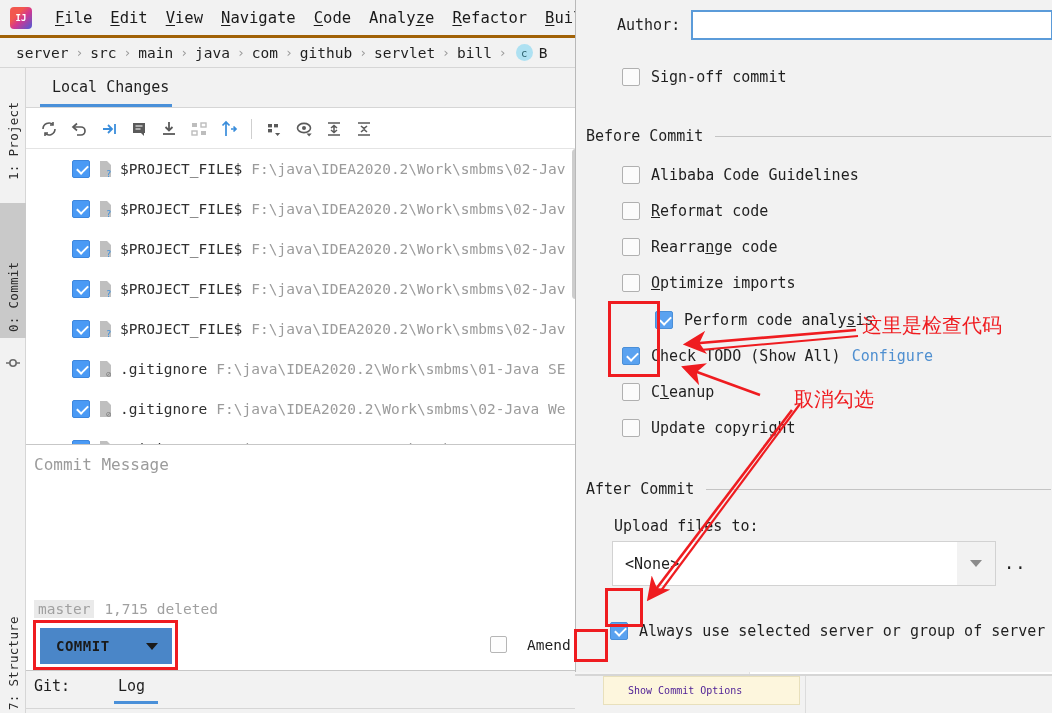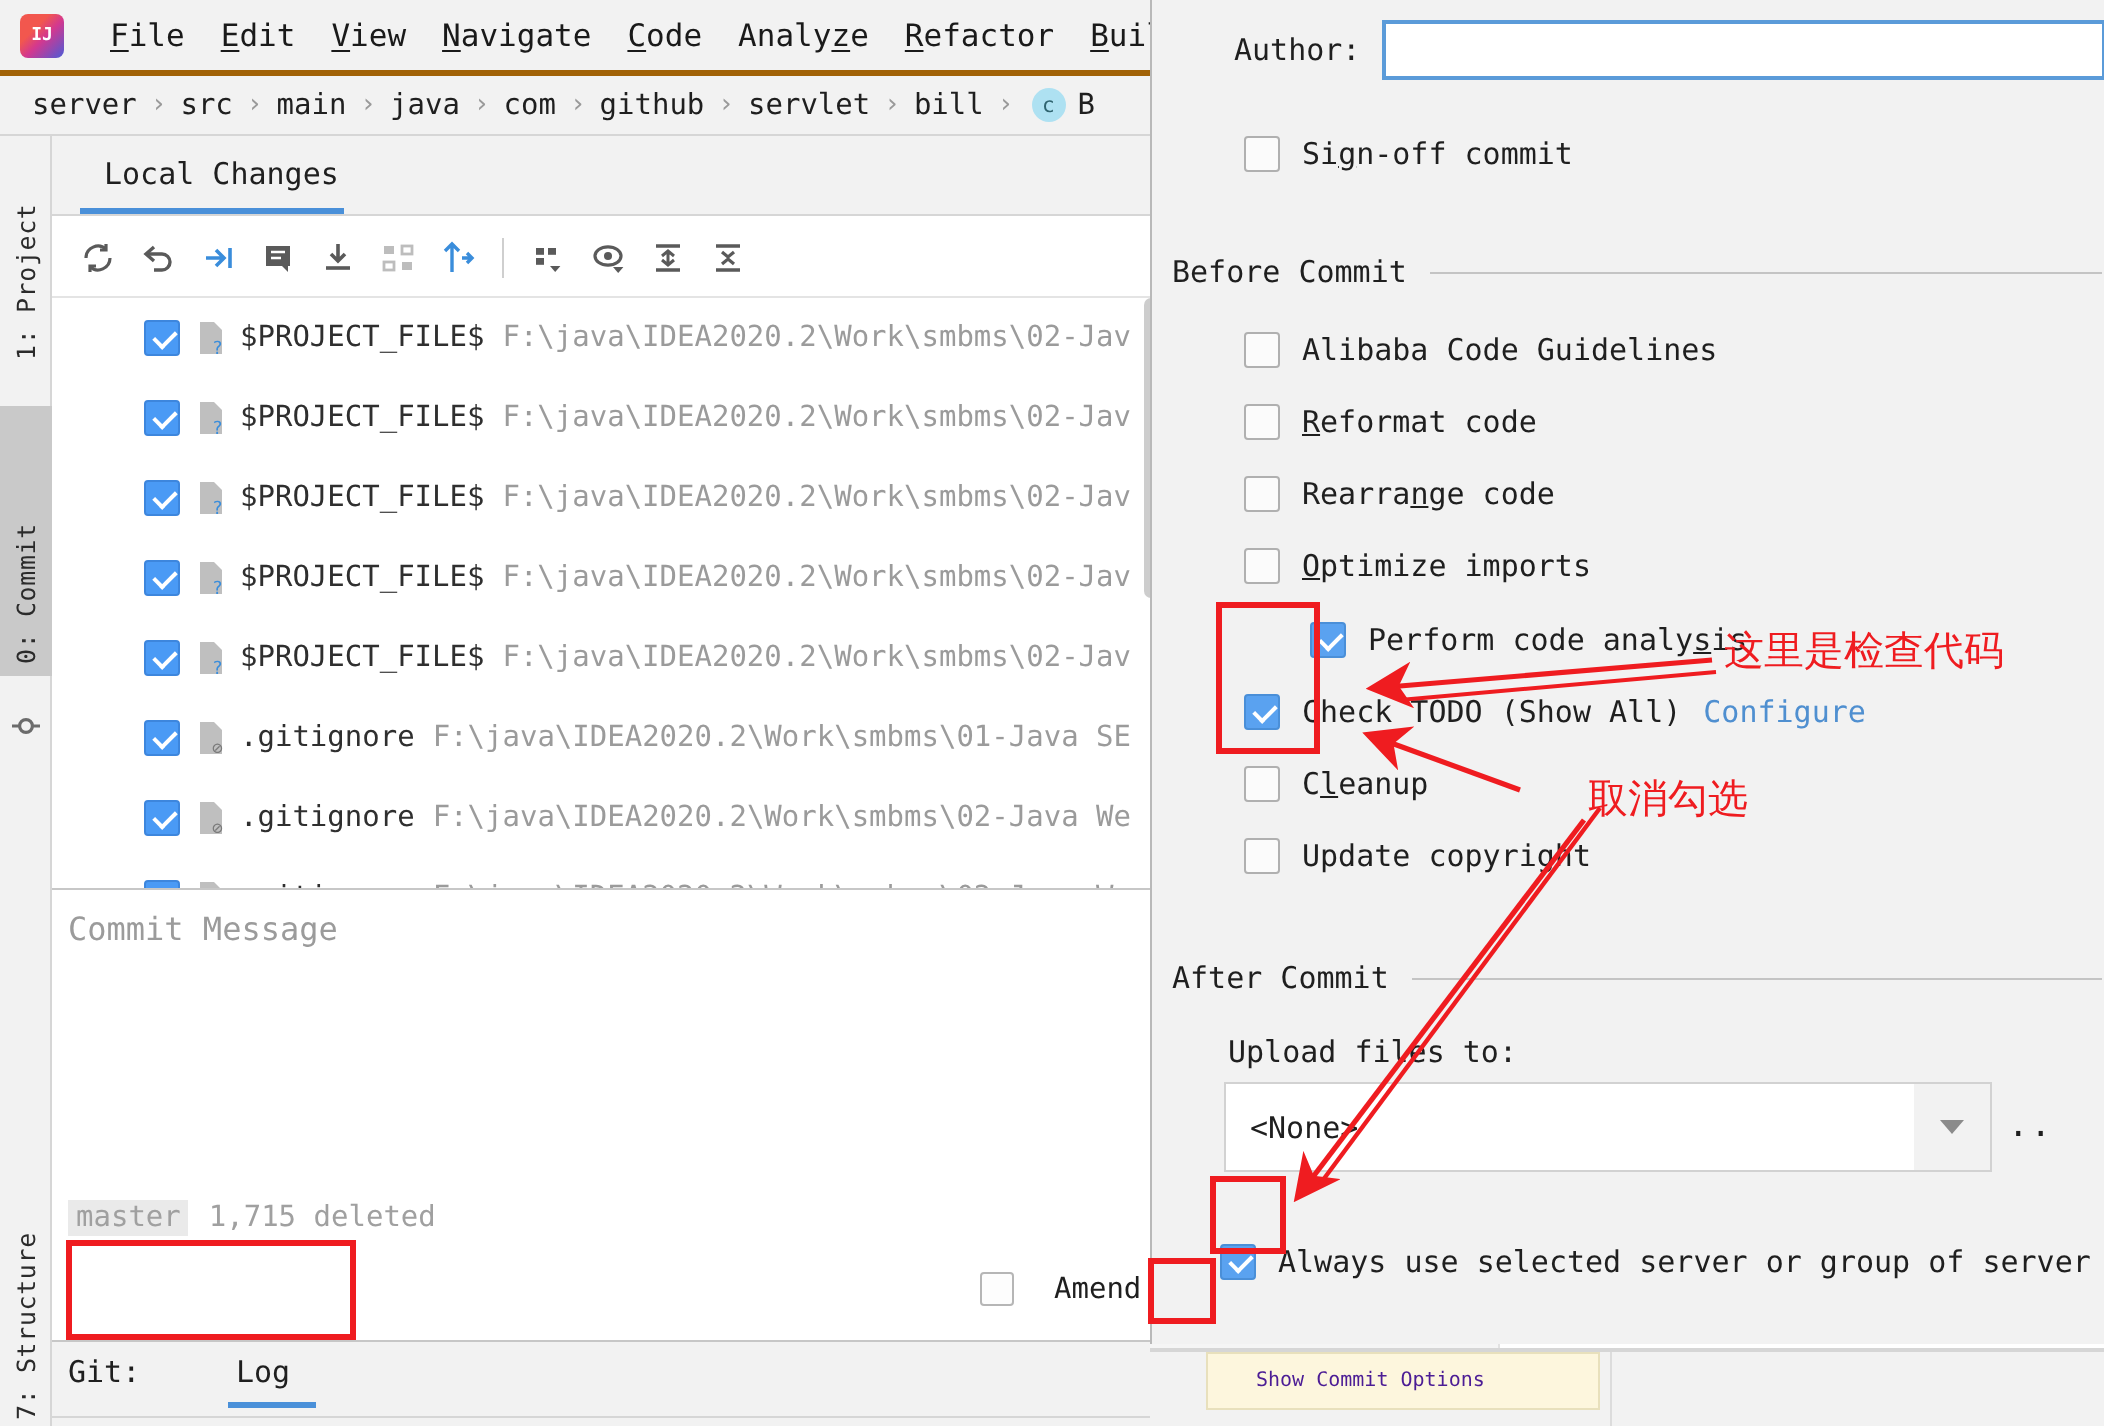--- a/index.html
+++ b/index.html
@@ -530,20 +530,24 @@
   <div id="commit-msg">
     <div id="commit-msg-ph">Commit Message</div>
   </div>
 
   <div id="branch-line">
     <span id="branch-name">master</span>
     <span>1,715 deleted</span>
   </div>
 
   <div id="commit-bar"></div>
+  <div id="commit-button">
+    <span>COMMIT</span>
+    <span id="commit-caret"></span>
+  </div>
   <div id="amend-wrap">
     <span id="amend-box"></span>
     <span>Amend</span>
   </div>
   <div id="gear-button">
     <svg width="17" height="17" viewBox="0 0 20 20">
       <path d="M10 6.4a3.6 3.6 0 1 0 0 7.2 3.6 3.6 0 0 0 0-7.2zm0 2a1.6 1.6 0 1 1 0 3.2 1.6 1.6 0 0 1 0-3.2z" fill="#6b8caa"></path>
       <path d="M8.9 1.6h2.2l.35 2.1 1.6.7 1.75-1.2 1.55 1.55-1.2 1.75.7 1.6 2.1.35v2.2l-2.1.35-.7 1.6 1.2 1.75-1.55 1.55-1.75-1.2-1.6.7-.35 2.1H8.9l-.35-2.1-1.6-.7-1.75 1.2L3.65 14.1l1.2-1.75-.7-1.6-2.1-.35V8.2l2.1-.35.7-1.6-1.2-1.75L5.2 2.95l1.75 1.2 1.6-.7z" fill="#6b8caa"></path>
     </svg>
   </div>

